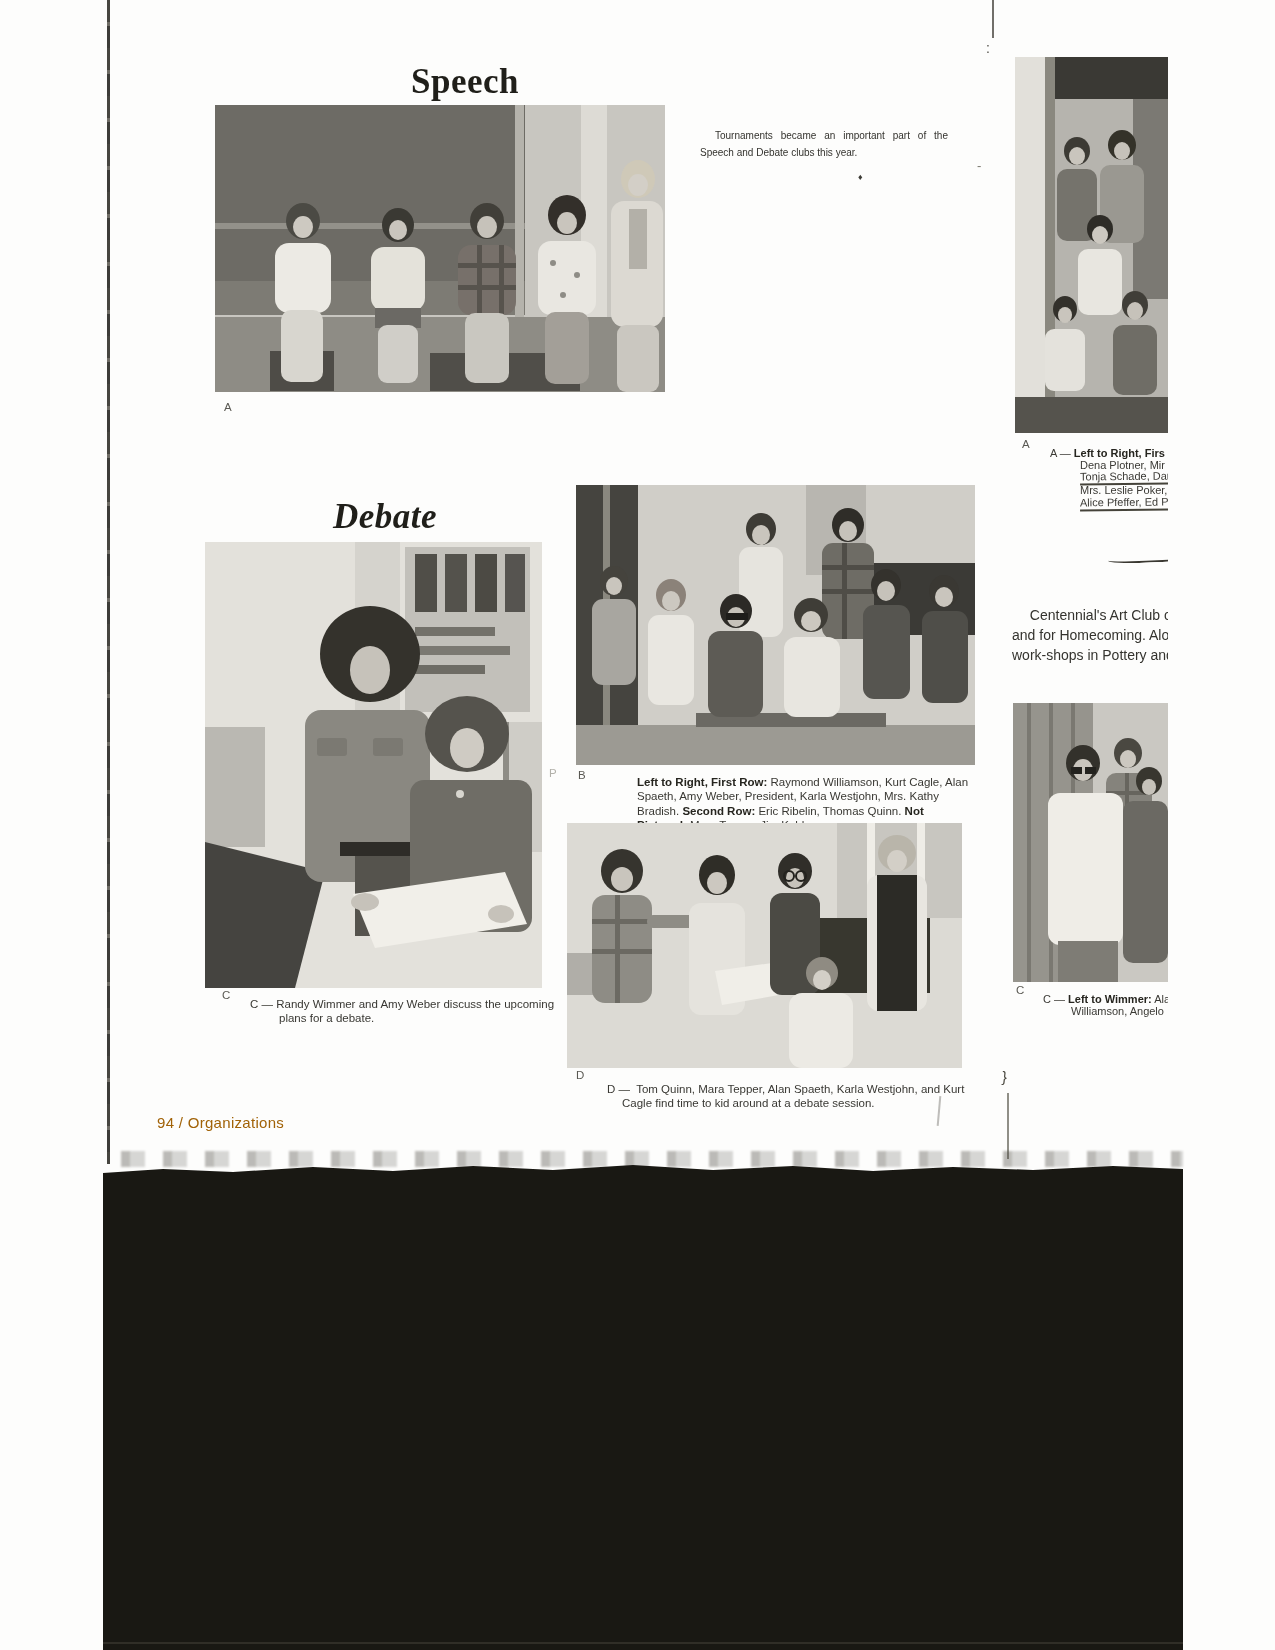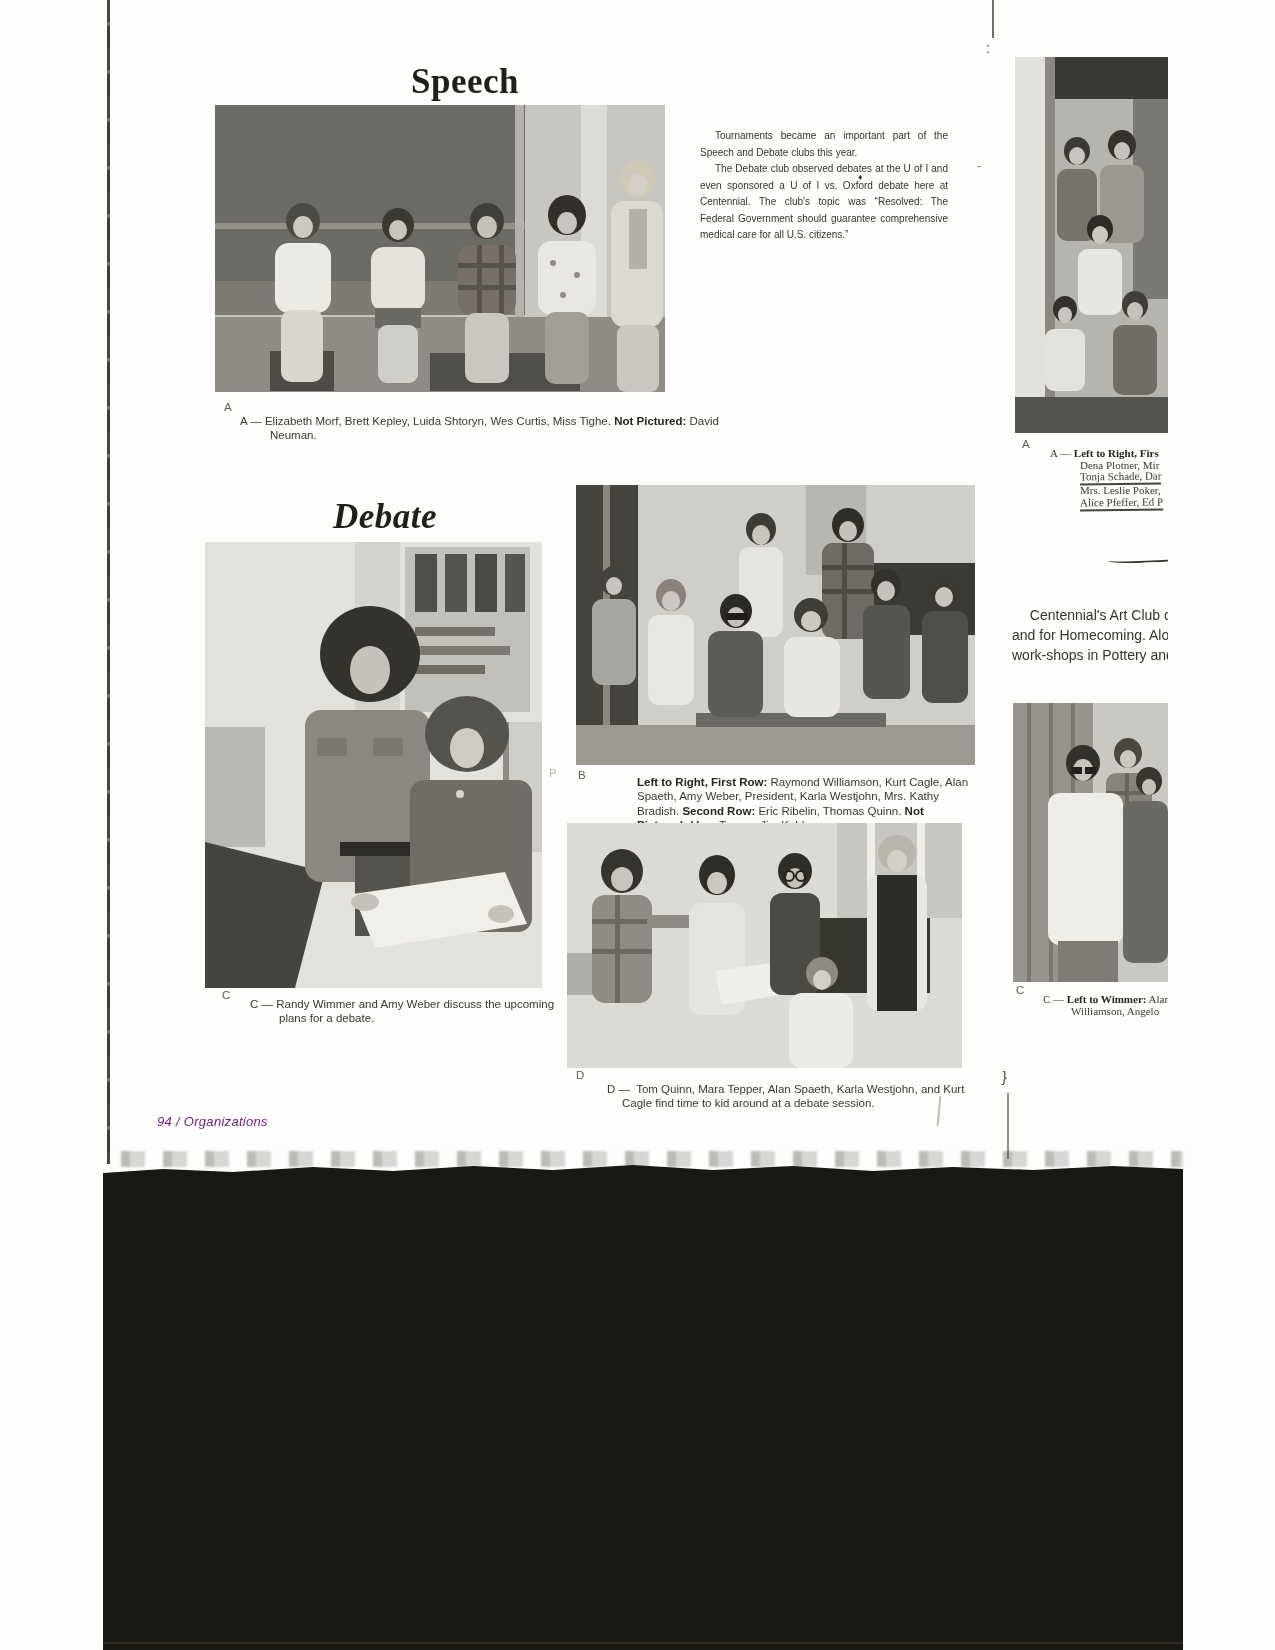--- a/index.html
+++ b/index.html
@@ -33,30 +33,30 @@
     text-align:justify;color:#34332e;}
   .article p{margin:0;text-indent:15px;}
   .diamond{position:absolute;left:858px;top:172px;font-size:9px;color:#3c3b35;}
   .cap{position:absolute;font-size:11.5px;line-height:1.24;color:#393833;}
   .cap b{color:#26251f;}
   .hang30{padding-left:30px;text-indent:-30px;}
   .hang29{padding-left:29px;text-indent:-29px;}
   .hang15{padding-left:15px;text-indent:-15px;}
   .marker{position:absolute;font-size:11.5px;color:#5a5953;}
   .ghost{color:#9a988f;opacity:.75;}
-  .footer{position:absolute;left:157px;top:1114px;font-style:italic;font-size:13px;color:#701a75;
+  .footer{position:absolute;left:157px;top:1114px;font-size:15px;color:#a16207;
     letter-spacing:.3px;}
 
   
   .photo{position:absolute;overflow:hidden;background:#9a9891;}
   .photo svg{display:block;width:100%;height:100%;}
 
   
   .rpage{position:absolute;left:955px;top:0;width:213px;height:1163px;overflow:hidden;}
-  .rp-cap{position:absolute;font-size:11px;line-height:11.7px;color:#3a3934;white-space:nowrap;font-family:Liberation Serif, serif;}
+  .rp-cap{position:absolute;font-size:11px;line-height:11.7px;color:#3a3934;white-space:nowrap;}
   .rp-cap b{color:#26251f;}
   .rp-art{position:absolute;left:57px;top:605px;font-size:14px;line-height:20px;color:#34332e;white-space:nowrap;}
   .rp-art .l1{text-indent:15px;text-align:center;}
   .pen-u{display:inline-block;border-bottom:2px solid #45433a;transform:rotate(-.6deg);}
   .pen-swoosh{position:absolute;left:28px;top:58px;width:108px;height:5px;border-bottom:2px solid #3a3831;
     border-radius:50%/5px;transform:rotate(-2.5deg);}
 </style>
 </head>
 <body>
 
@@ -111,29 +111,23 @@
       <rect x="330" y="207" width="44" height="72" rx="10" fill="#a39f98"></rect>
 
       <ellipse cx="423" cy="74" rx="17" ry="19" fill="#cfc9b8"></ellipse>
       <ellipse cx="423" cy="80" rx="10" ry="11" fill="#d3cfc7"></ellipse>
       <rect x="396" y="96" width="52" height="126" rx="13" fill="#dcd9d2"></rect>
       <rect x="414" y="104" width="18" height="60" fill="#b3b0a8"></rect>
       <rect x="402" y="220" width="42" height="67" rx="9" fill="#cac7c0"></rect>
     </svg>
   </div>
   <span class="marker" style="left:224px;top:401px;">A</span>
-  <div class="cap hang30" style="left:240px;top:414px;width:462px;">
-    <span>A</span>
-    <span>—</span>
-    <span>Elizabeth Morf, Brett Kepley, Luida Shtoryn, Wes Curtis, Miss Tighe. </span><b>Not Pictured:</b><span> David Neuman.</span>
-  </div>
 
   <div class="article">
     <p>Tournaments became an important part of the Speech and Debate clubs this year.</p>
-    <p>The Debate club observed debates at the U of I and even sponsored a U of I vs. Oxford debate here at Centennial. The club's topic was “Resolved: The Federal Government should guarantee comprehensive medical care for all U.S. citizens.”</p>
   </div>
   <span class="diamond">♦</span>
 
   <div class="title" style="left:315px;top:497px;width:140px;font-style:italic;">Debate</div>
 
   <div class="photo" style="left:205px;top:542px;width:337px;height:446px;">
     <svg viewBox="0 0 337 446" preserveAspectRatio="none">
       <rect width="337" height="446" fill="#e3e1db"></rect>
       <rect x="150" y="0" width="45" height="185" fill="#d5d3cd"></rect>
       <rect x="200" y="5" width="125" height="165" fill="#c2c0ba"></rect>

